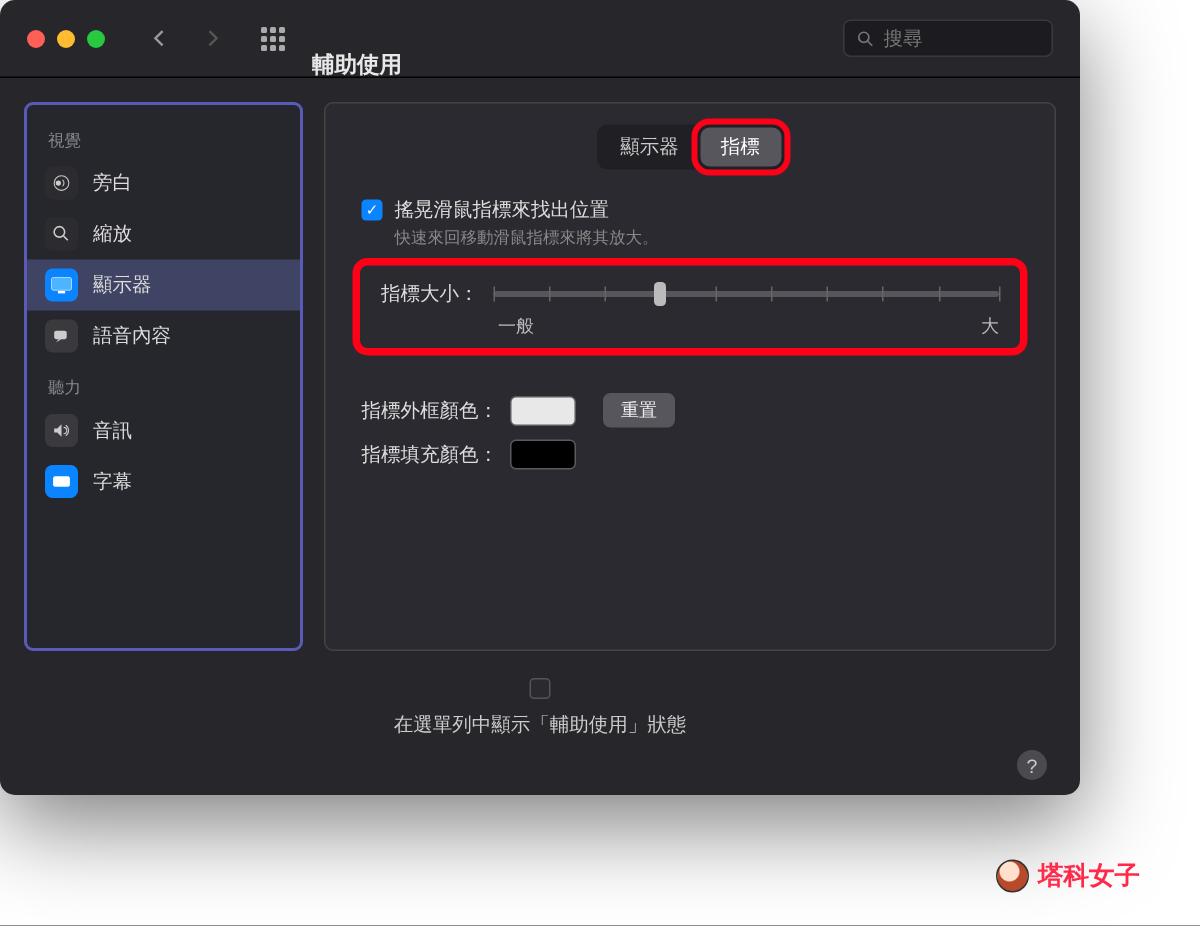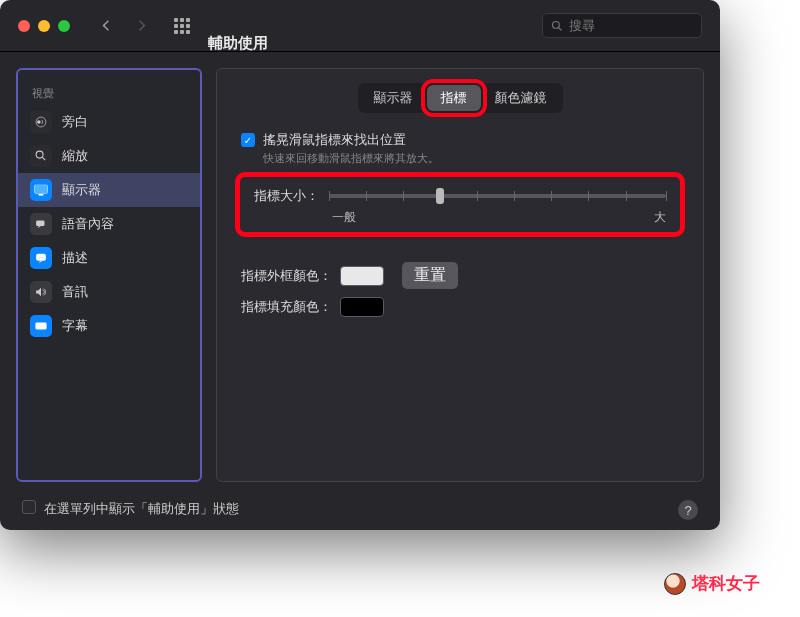--- a/index.html
+++ b/index.html
@@ -39,21 +39,21 @@
       width: 16px; height: 16px;
       display: grid; grid-template-columns: repeat(3,1fr); grid-template-rows: repeat(3,1fr);
       gap: 2px; margin: 0 10px;
     }
     .grid-icon span { background: #aaa; border-radius: 1px; }
     .title {
       color: #e8e8e8; font-size: 15px; font-weight: 600;
       flex: 0 0 auto; margin-right: auto; margin-top: 35px;
     }
     .search {
-      width: 160px; height: 25px;
+      width: 140px; height: 25px;
       background: #1c1c20; border: 1px solid #3a3a3e;
       border-radius: 5px;
       display: flex; align-items: center; padding: 0 8px;
       color: #777; font-size: 13px; gap: 6px;
     }
     .search svg { width: 12px; height: 12px; }
     .content {
       flex: 1; display: flex; overflow: hidden;
       padding: 16px 16px 10px 16px; gap: 14px; flex-direction: column;
     }
@@ -149,26 +149,26 @@
       margin-top: 25px; margin-left: 6px;
     }
     .swatch {
       width: 44px; height: 20px; border: 1px solid #5a5a60;
       border-radius: 4px;
     }
     .sw-white { background: #e8e8e8; }
     .sw-black { background: #000; }
     .btn {
       background: #56565c; color: #eee; border: none;
-      border-radius: 5px; padding: 3px 12px; font-size: 16px;
+      border-radius: 5px; padding: 3px 12px; font-size: 12px;
       cursor: default;
     }
     .footer {
-      display: flex; padding: 4px 6px 0;
-      color: #ccc; font-size: 13px; gap: 8px;
+      display: flex; align-items: center; padding: 4px 6px 0;
+      color: #ccc; font-size: 13px; gap: 8px; flex-direction: column;
     }
     .chk-empty {
       width: 14px; height: 14px; border: 1px solid #555;
       background: #2a2a30; border-radius: 3px;
     }
     .help-btn {
       width: 20px; height: 20px; border-radius: 50%;
       background: #4a4a50; color: #ccc; font-size: 13px;
       display: flex; align-items: center; justify-content: center;
       margin-left: auto;
@@ -263,30 +263,21 @@
         </div>
         <div class="side-item">
           <div class="side-icon ic-speech">
             <svg viewBox="0 0 20 20" width="14" height="14">
                   <rect x="3" y="5" width="12" height="8" rx="2" fill="#ccc"></rect>
                   <path d="M7 13 L5 16 L10 13" fill="#ccc"></path>
                 </svg>
           </div>
           <span>語音內容</span>
         </div>
-        <div class="side-item">
-          <div class="side-icon ic-desc">
-            <svg viewBox="0 0 20 20" width="14" height="14">
-                  <rect x="3" y="4" width="14" height="10" rx="3" fill="#fff"></rect>
-                  <path d="M9 14 L7 17 L12 14" fill="#fff"></path>
-                  <text x="10" y="12" text-anchor="middle" font-size="8" fill="#0a84ff">⋯</text>
-                </svg>
-          </div>
-          <span>描述</span>
-        </div>
+        <div class="side-section">聽力</div>
         <div class="side-item">
           <div class="side-icon ic-audio">
             <svg viewBox="0 0 20 20" width="14" height="14">
                   <path d="M3 8 L6 8 L10 4 L10 16 L6 12 L3 12 Z" fill="#ccc"></path>
                   <path d="M12 7 A3 3 0 0 1 12 13 M14 5 A6 6 0 0 1 14 15" stroke="#ccc" fill="none"></path>
                 </svg>
           </div>
           <span>音訊</span>
         </div>
         <div class="side-item">
@@ -297,21 +288,20 @@
           </div>
           <span>字幕</span>
         </div>
       </div>
 
       <div class="panel">
         <div class="tabs">
           <div class="tab-group">
             <div class="tab">顯示器</div>
             <div class="tab active hl">指標</div>
-            <div class="tab">顏色濾鏡</div>
           </div>
         </div>
 
         <div class="chk-row">
           <div class="chk">✓</div>
           <span>搖晃滑鼠指標來找出位置</span>
         </div>
         <div class="chk-desc">快速來回移動滑鼠指標來將其放大。</div>
 
         <div class="hl-box">

